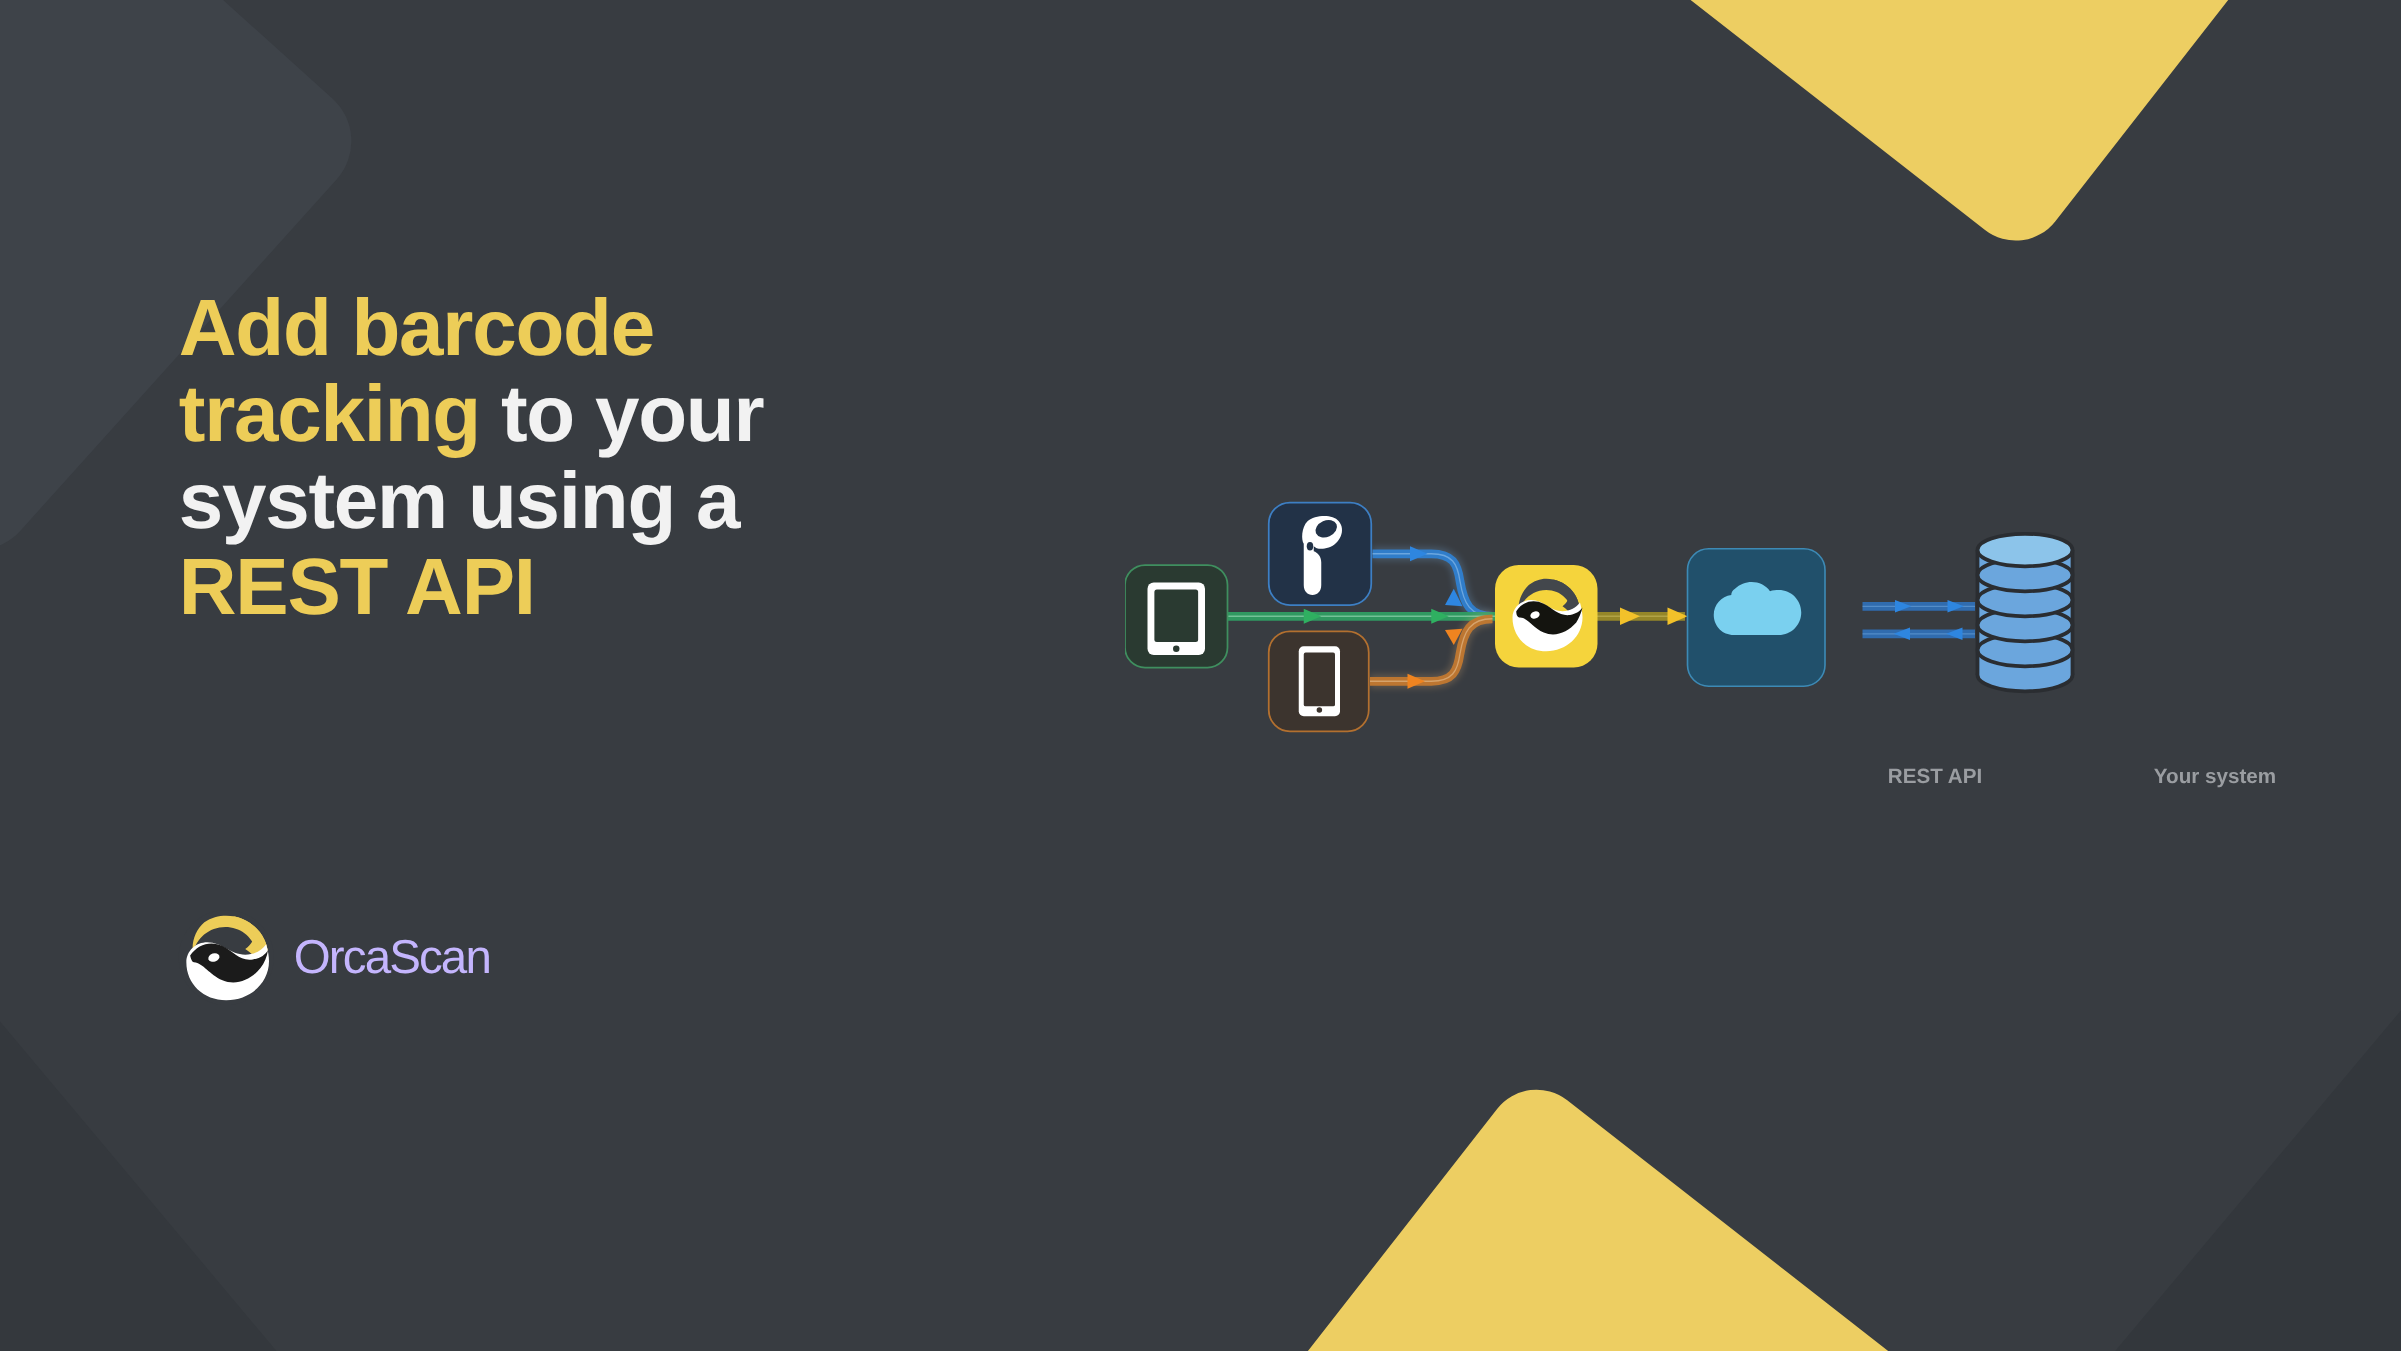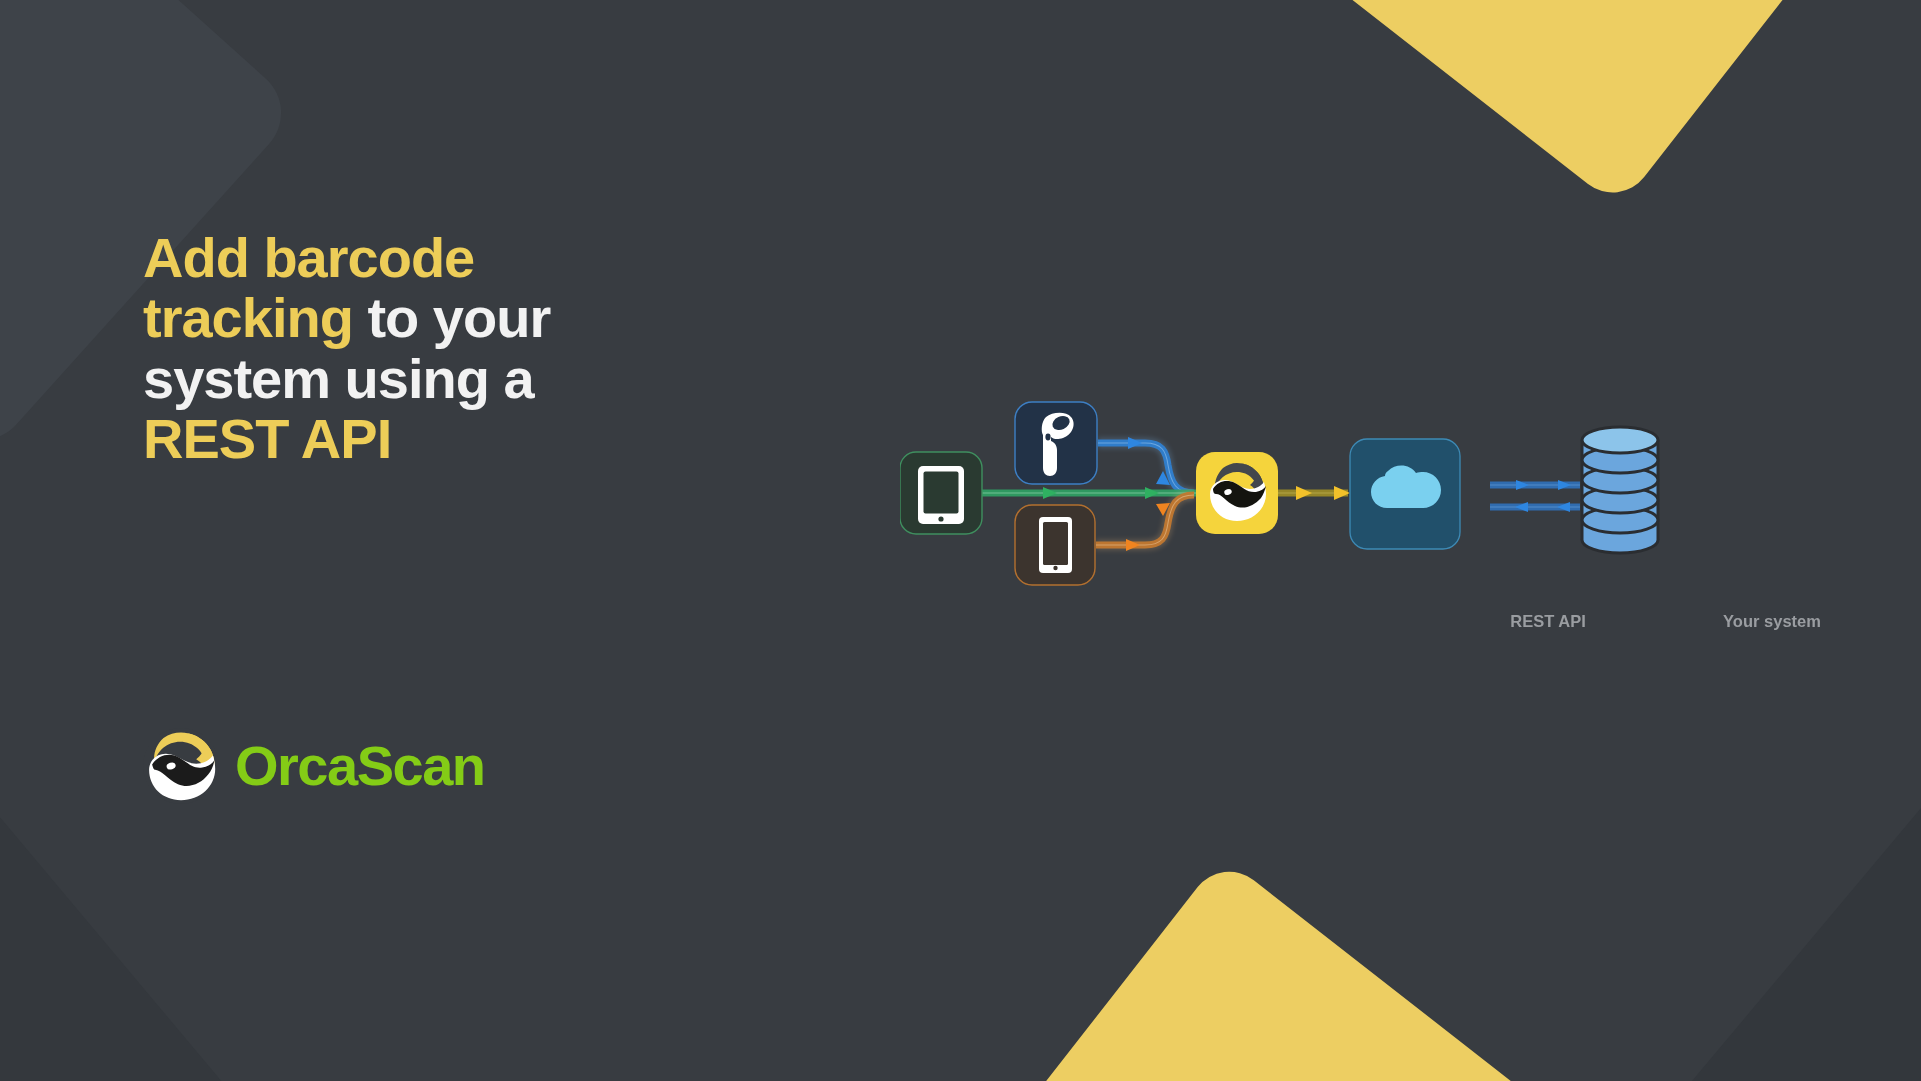--- a/index.html
+++ b/index.html
@@ -95,43 +95,43 @@
     height: 720px;
     background: #2c3034;
   }
 
   
   .headline {
     position: absolute;
     left: 143px;
     top: 228px;
     width: 760px;
-    font-size: 56px;
+    font-size: 64px;
     line-height: 1.08;
     font-weight: bold;
     letter-spacing: -1px;
     color: #f2f2f2;
   }
   .headline .hl-y { color: #edcd58; }
   .headline .hl-w { color: #f2f2f2; }
 
   
   .logo {
     position: absolute;
     left: 143px;
     top: 728px;
     display: flex;
     align-items: center;
     gap: 16px;
   }
   .logo-mark { width: 76px; height: 76px; display: block; }
   .logo-word {
-    font-size: 56px;
-    font-weight: bold;
-    color: #84cc16;
+    font-size: 38px;
+    font-weight: normal;
+    color: #c4b5fd;
     letter-spacing: -1.5px;
     line-height: 1;
   }
 
   
   .diagram {
     position: absolute;
     left: 900px;
     top: 395px;
     width: 940px;

